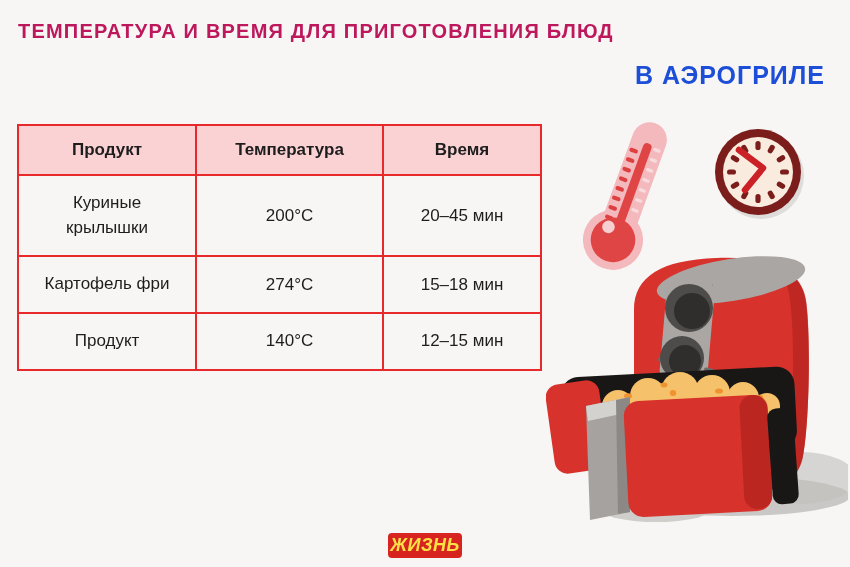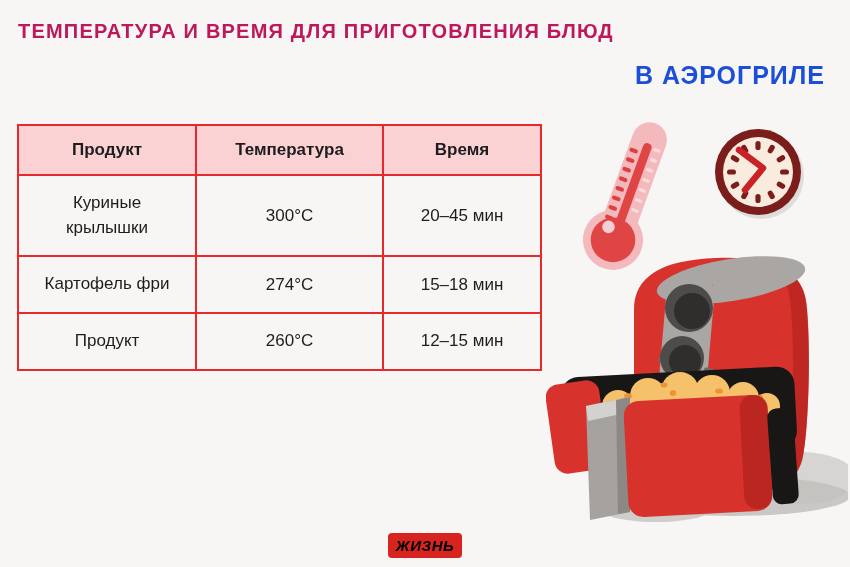--- a/index.html
+++ b/index.html
@@ -44,21 +44,21 @@
   .cook-table td.c-product { padding:15px 20px; line-height:1.45; }
 
   .icon-thermometer { position:absolute; left:552px; top:110px; width:126px; height:168px; }
   .icon-clock       { position:absolute; left:710px; top:124px; width:96px;  height:96px; }
   .air-fryer        { position:absolute; left:546px; top:246px; width:302px; height:288px; }
 
   .logo {
     position:absolute; left:388px; top:533px; width:74px; height:25px;
     background:#d7241e; border-radius:4px;
     display:flex; align-items:center; justify-content:center;
-    color:#000000; font-size:15px; font-weight:800; font-style:italic;
+    color:#fde047; font-size:18px; font-weight:800; font-style:italic;
     letter-spacing:0.5px;
   }
 </style>
 </head>
 <body>
 
 <div class="page">
 
   <div class="title">ТЕМПЕРАТУРА И ВРЕМЯ ДЛЯ ПРИГОТОВЛЕНИЯ БЛЮД</div>
   <div class="subtitle">В АЭРОГРИЛЕ</div>
@@ -72,35 +72,35 @@
     <thead>
       <tr>
         <th>Продукт</th>
         <th>Температура</th>
         <th>Время</th>
       </tr>
     </thead>
     <tbody>
     <tr>
       <td class="c-product">Куриные крылышки</td>
-      <td>300°C</td>
+      <td>200°C</td>
       <td>20–45 мин</td>
     </tr>
 
     <tr>
       <td class="c-product">Картофель фри</td>
       <td>274°C</td>
       <td>15–18 мин</td>
     </tr>
 
 
 
     <tr>
       <td class="c-product">Продукт</td>
-      <td>260°C</td>
+      <td>140°C</td>
       <td>12–15 мин</td>
     </tr>
 
 
   </tbody>
   </table>
 
   <svg class="icon-thermometer" viewBox="0 0 130 170">
     <g transform="rotate(20 62 132)">
       <rect x="45" y="4" width="36" height="128" rx="18" fill="#f3b9bd"></rect>

